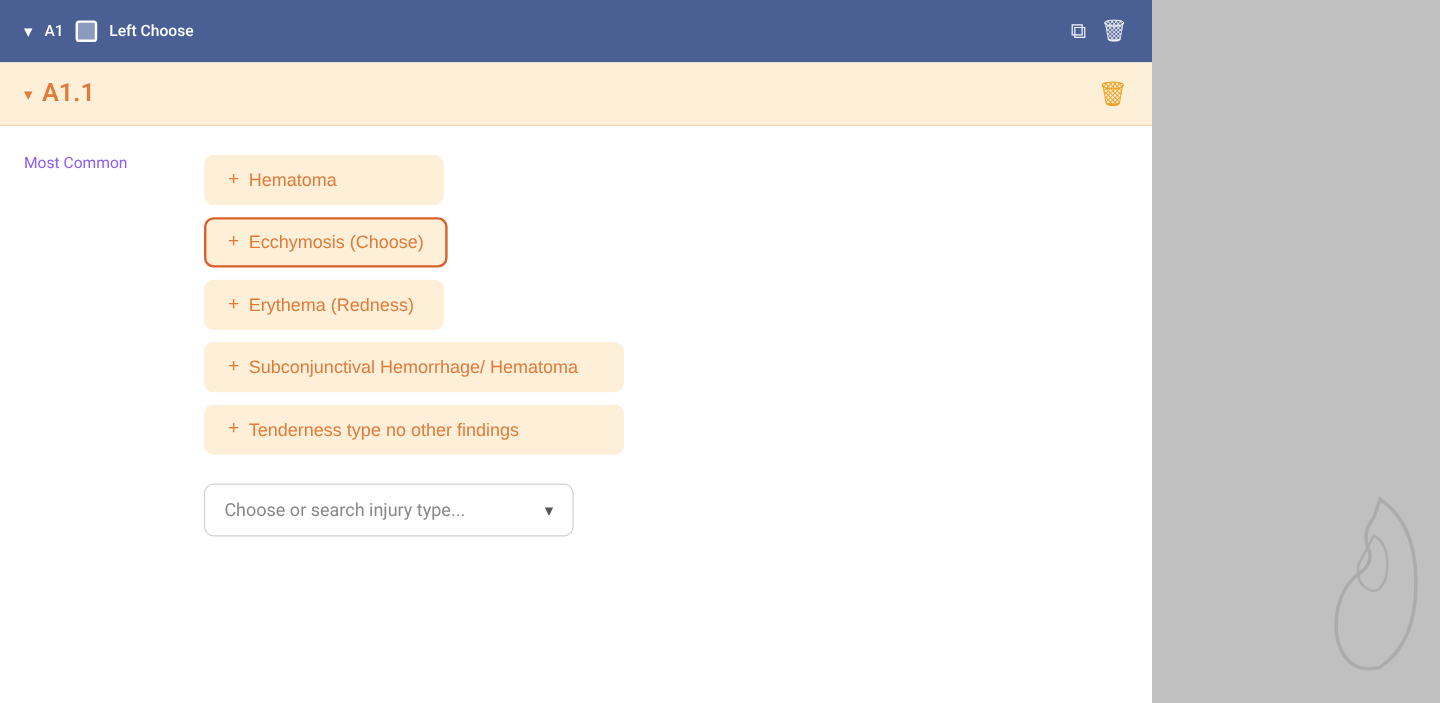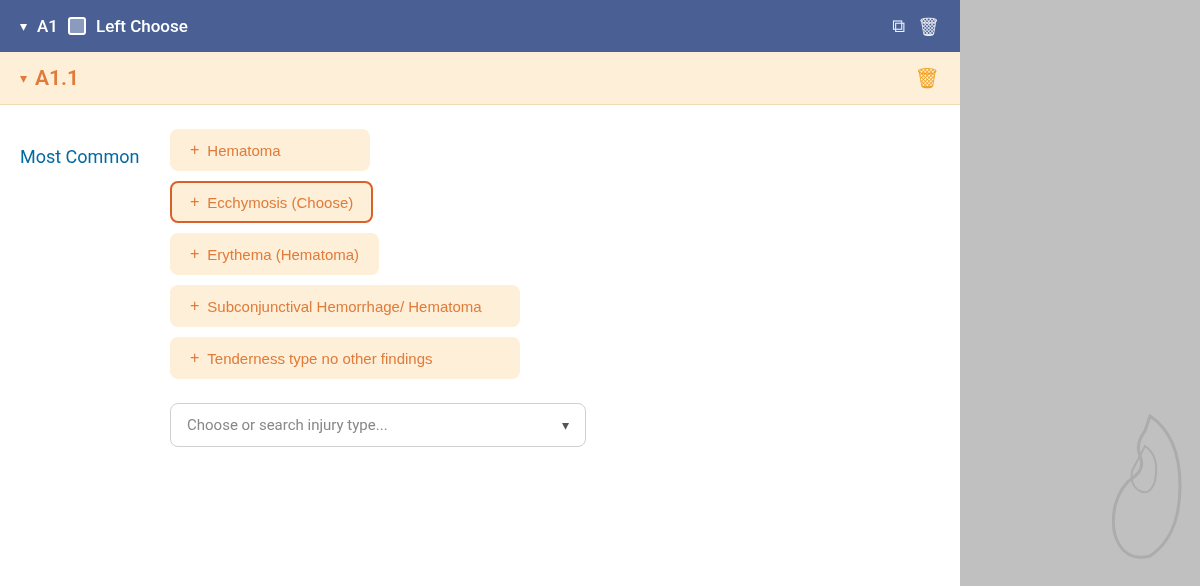--- a/index.html
+++ b/index.html
@@ -37,21 +37,21 @@
       gap: 10px;
     }
 
     .chevron-down {
       color: #ffffff;
       font-size: 14px;
     }
 
     .header-title {
       color: #ffffff;
-      font-size: 17px;
+      font-size: 13px;
       font-weight: 500;
     }
 
     .color-swatch {
       width: 18px;
       height: 18px;
       background: #8a9bbf;
       border: 2px solid #ffffff;
       border-radius: 3px;
       display: inline-block;
@@ -108,24 +108,24 @@
     .content-area {
       flex: 1;
       padding: 24px 20px;
       display: flex;
       flex-direction: row;
       align-items: flex-start;
       gap: 0;
     }
 
     .most-common-label {
-      color: #0369a1;
-      font-size: 18px;
+      color: #8b5cf6;
+      font-size: 13px;
       font-weight: 400;
-      margin-top: 17px;
+      margin-top: 0;
       margin-right: 30px;
       white-space: nowrap;
       min-width: 120px;
     }
 
     .injury-buttons-area {
       display: flex;
       flex-direction: column;
       gap: 10px;
       flex: 1;
@@ -170,21 +170,21 @@
       display: flex;
       align-items: center;
       justify-content: space-between;
       border: 1.5px solid #d0d0d0;
       border-radius: 8px;
       padding: 12px 16px;
       font-size: 15px;
       color: #888888;
       cursor: pointer;
       background: #ffffff;
-      width: 416px;
+      width: 308px;
     }
 
     .dropdown-chevron {
       color: #555555;
       font-size: 14px;
     }
 
     
     .right-panel {
       flex: 1;
@@ -249,21 +249,21 @@
         <span>Hematoma</span>
       </button>
 
       <button class="injury-btn selected">
         <span class="plus-icon">+</span>
         <span>Ecchymosis (Choose)</span>
       </button>
 
       <button class="injury-btn">
         <span class="plus-icon">+</span>
-        <span>Erythema (Hematoma)</span>
+        <span>Erythema (Redness)</span>
       </button>
 
       <button class="injury-btn injury-btn-wide">
         <span class="plus-icon">+</span>
         <span>Subconjunctival Hemorrhage/ Hematoma</span>
       </button>
 
       <button class="injury-btn injury-btn-wide">
         <span class="plus-icon">+</span>
         <span>Tenderness type no other findings</span>

